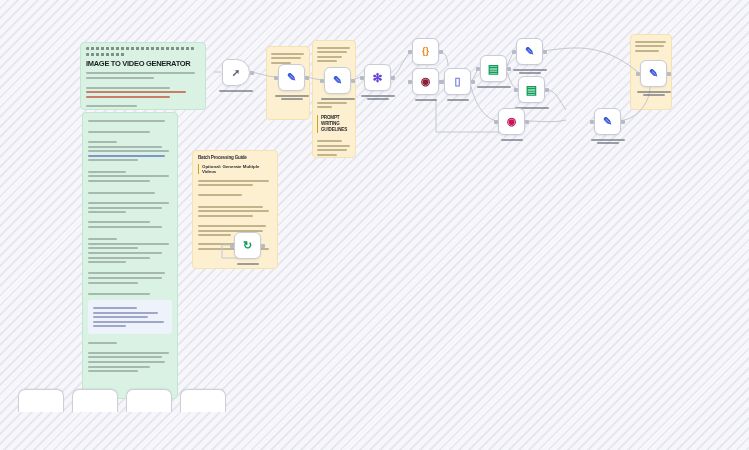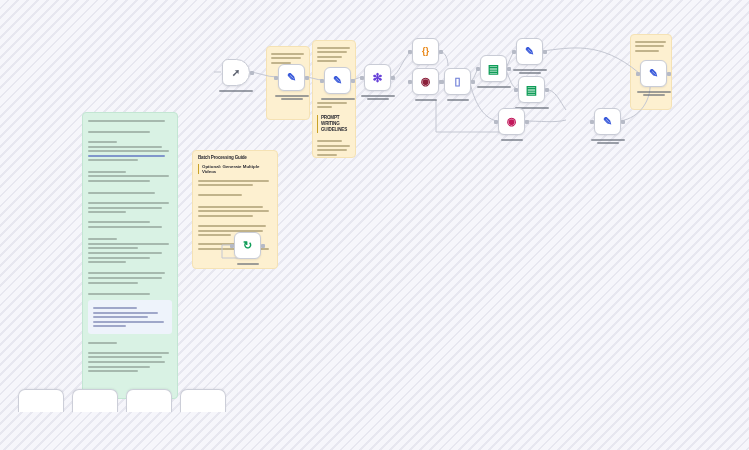--- a/index.html
+++ b/index.html
@@ -62,20 +62,37 @@
   
   .botnode{position:absolute;top:389px;width:44px;height:22px;
     background:#fff;border:1px solid #ccced8;border-radius:7px 7px 0 0;
     border-bottom:none;box-shadow:0 -1px 2px rgba(20,20,40,.05);}
 </style>
 </head>
 <body>
 
 <div id="canvas">
 
+  <div class="sticky mint" style="left:80px;top:42px;width:124px;height:66px;">
+    <div style="padding:4px 5px;">
+      <div class="dashrow" style="width:95%"></div>
+      <div class="dashrow" style="width:34%;margin-top:3px"></div>
+      <div class="st-big" style="font-size:7.5px;margin:3px 0 4px;">IMAGE TO VIDEO GENERATOR</div>
+      <div class="ln a"></div>
+        <div class="ln d"></div>
+      <div style="height:3px"></div>
+      <div class="ln c"></div>
+      <div class="ln b red"></div>
+      <div class="ln c red"></div>
+      <div style="height:2px"></div>
+      <div class="ln e"></div>
+      <div class="ln b"></div>
+
+    </div>
+  </div>
 
   <div class="sticky mint" style="left:82px;top:112px;width:94px;height:285px;">
     <div style="padding:4px 5px;">
       <div class="ln g"></div>
       <div style="height:4px"></div>
       <div class="ln c"></div>
       <div style="height:3px"></div>
       <div class="ln f"></div>
       <div class="ln b"></div>
       <div class="ln a"></div>

